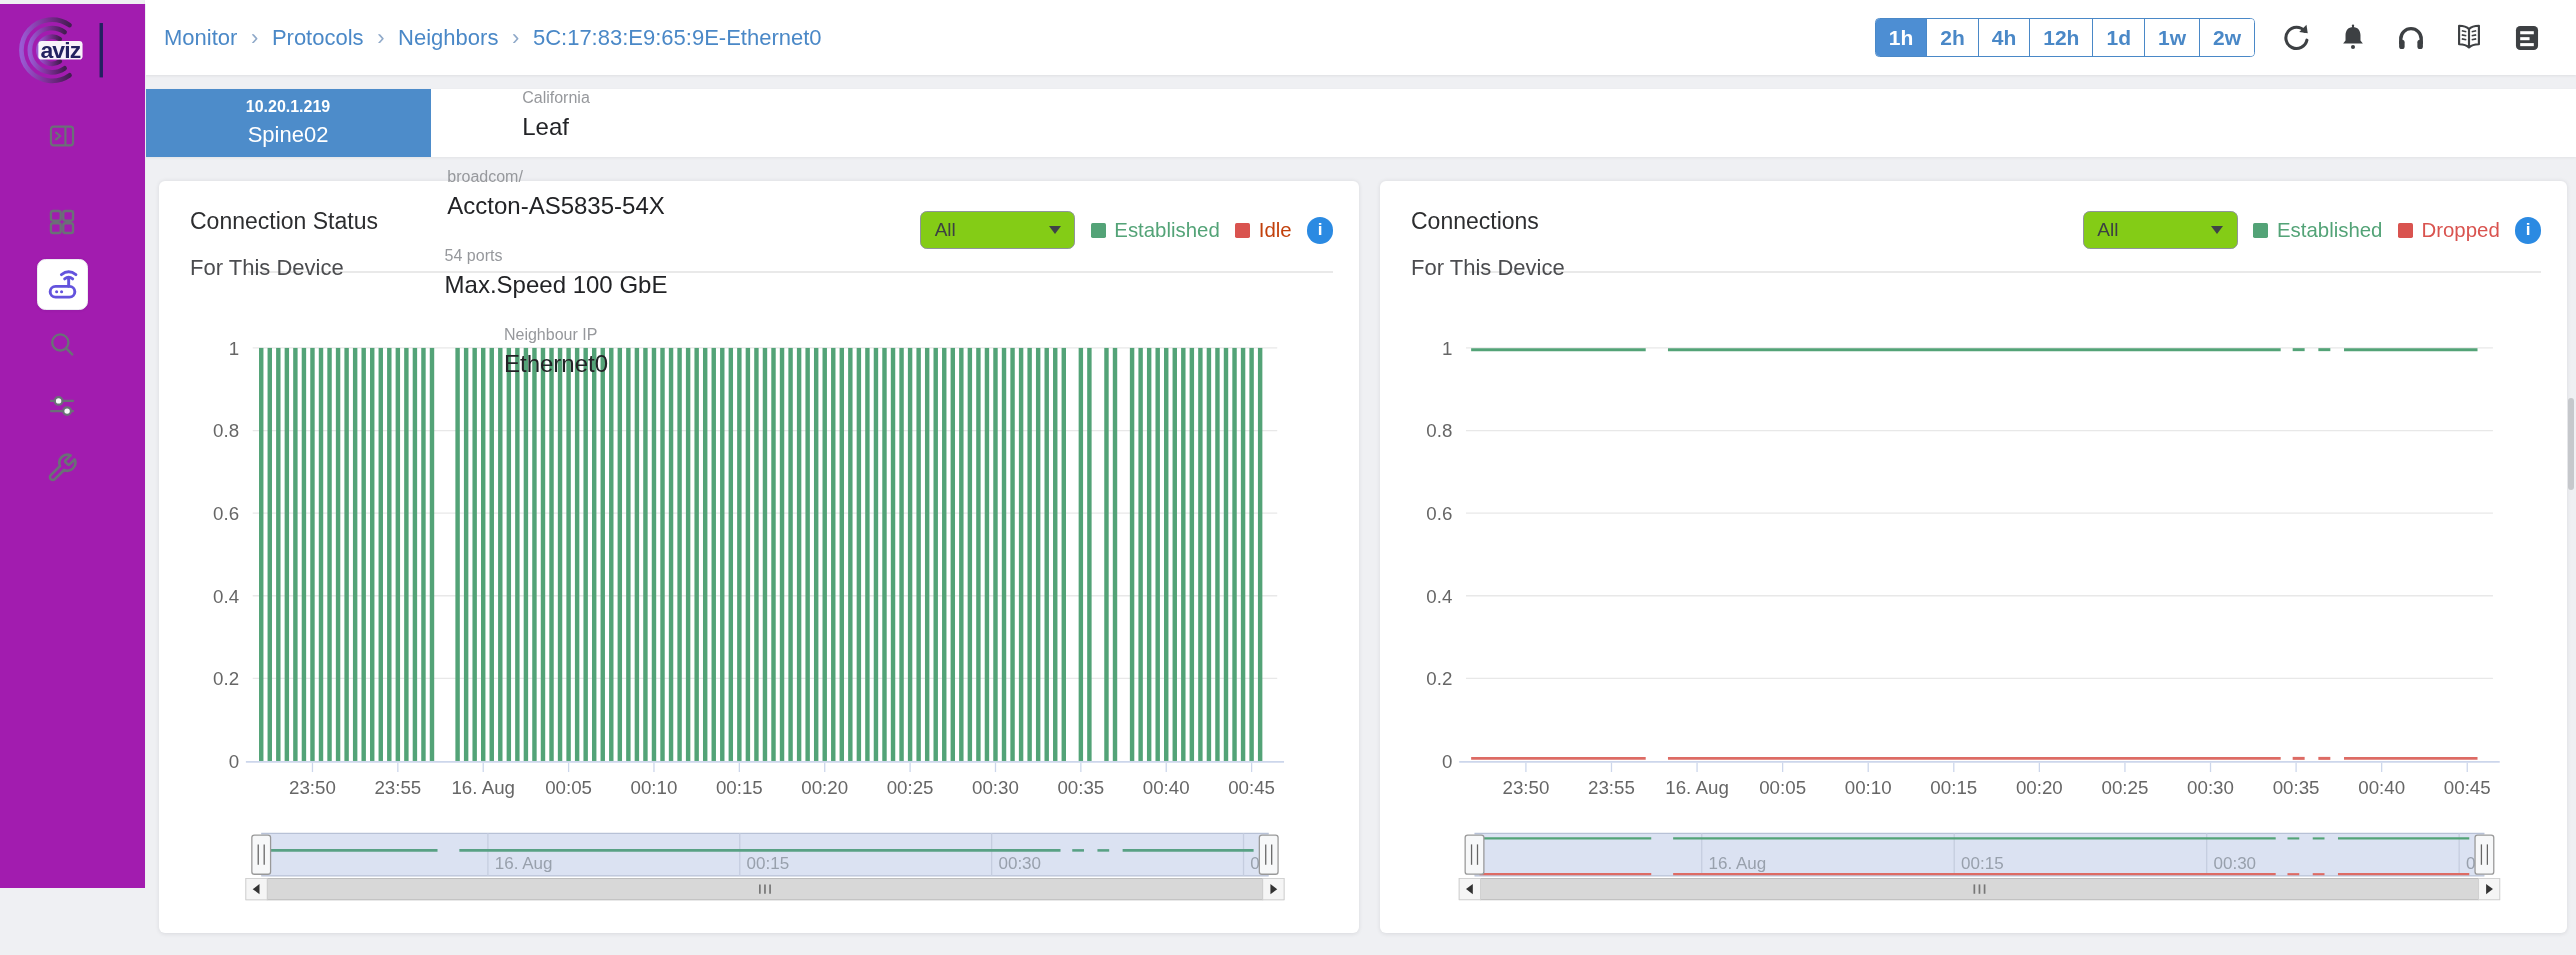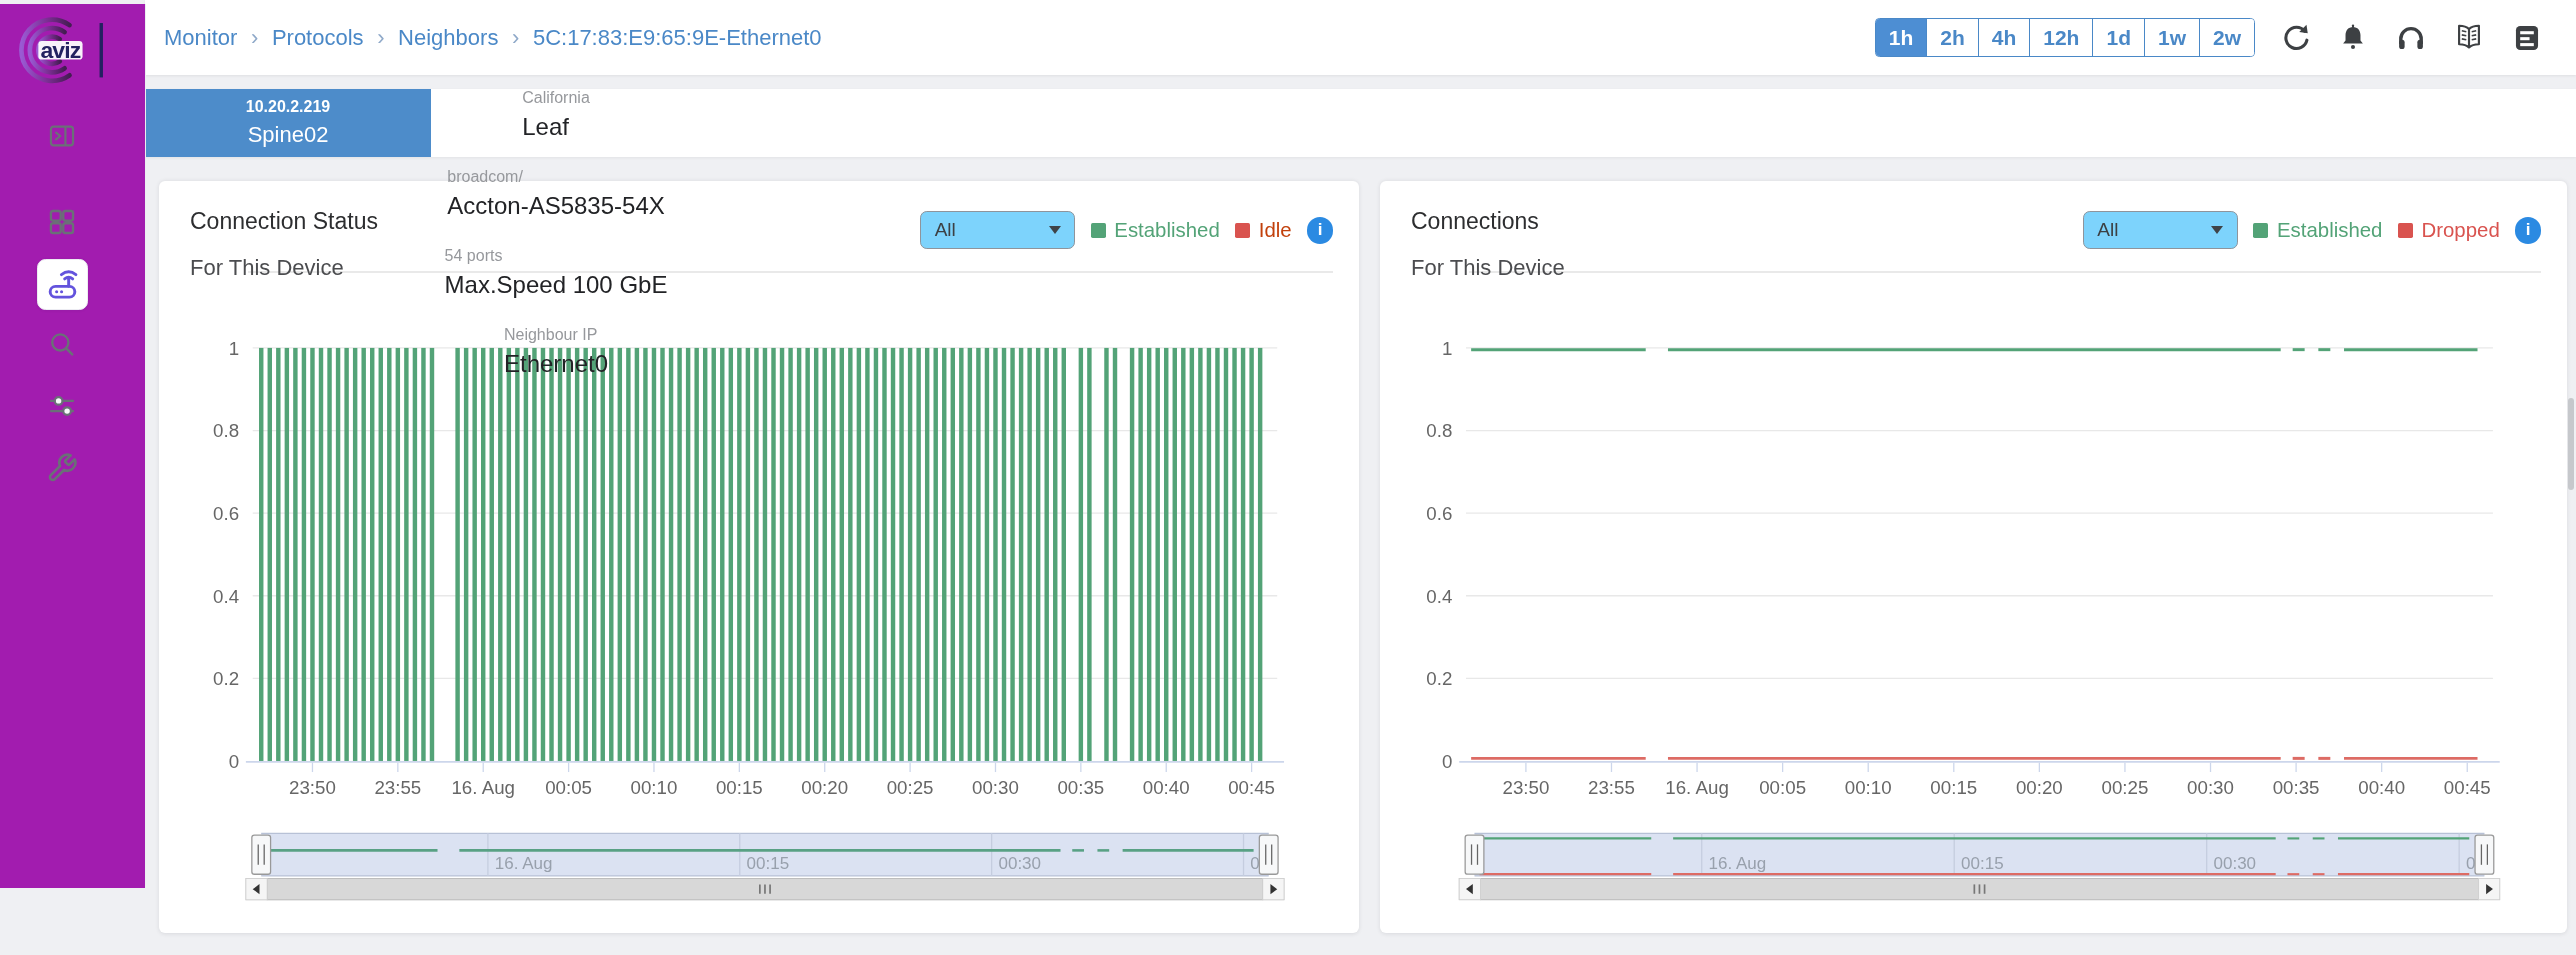--- a/index.html
+++ b/index.html
@@ -42,21 +42,21 @@
   .card{position:absolute;top:181px;height:752px;background:#fff;border-radius:6px;
         box-shadow:0 0.9px 4.3px rgba(32,33,36,.10);}
   #card0{left:159px;width:1200px;}
   #card1{left:1380px;width:1187px;}
   .card-header{position:absolute;left:0;top:0;right:0;display:flex;align-items:flex-start;
                padding:27px 25.6px 0 31px;z-index:2;}
   .chart-title{font-size:23px;color:#2d2e30;font-weight:500;}
   .chart-subtitle{font-size:22px;color:#4b4c4f;margin-top:20px;}
   .header-controls{margin-left:auto;display:flex;align-items:center;gap:15.3px;margin-top:3.4px;}
   .dropdown{width:126px;height:36px;border:1.7px solid #8f949b;border-radius:6.8px;display:flex;
-            align-items:center;padding:0 13.6px;cursor:pointer;background:#7dd3fc;text-align:right;}
+            align-items:center;padding:0 13.6px;cursor:pointer;background:#84cc16;text-align:right;}
   .dropdown-value{font-size:19px;color:#3c4043;}
   .caret{margin-left:auto;width:0;height:0;border-left:6.8px solid transparent;
          border-right:6.8px solid transparent;border-top:8.5px solid #3f4347;}
   .legend-item{display:flex;align-items:center;gap:8.5px;}
   .legend-swatch{width:15.3px;height:15.3px;border-radius:1.7px;}
   .legend-label{font-size:20.4px;}
   .info-icon{width:26.4px;height:26.4px;border-radius:50%;background:#2b8ae2;color:#fff;display:flex;
              align-items:center;justify-content:center;font-size:17px;font-weight:bold;cursor:pointer;}
   .card-divider{position:absolute;top:90px;left:89px;right:25.6px;height:1.7px;background:#e9e9e9;}
   .chart-area{position:absolute;inset:0;}
@@ -208,21 +208,21 @@
         <rect x="12" y="12" width="16" height="3.6" fill="#fff"></rect>
         <rect x="12" y="19" width="11" height="3.6" fill="#fff"></rect>
         <rect x="12" y="26" width="16" height="3.6" fill="#fff"></rect>
       </svg>
     </div>
   </div>
 </div>
 
 <div class="devicebar">
   <div class="dev-box">
-    <div class="dev-ip">10.20.2.219</div>
+    <div class="dev-ip">10.20.1.219</div>
     <div class="dev-name">Spine02</div>
   </div>
   <div class="dev-cols">
     <div class="dev-col">
       <span class="dev-label">California</span>
       <span class="dev-value">Leaf</span>
     </div>
     <div class="dev-col">
       <span class="dev-label">broadcom/</span>
       <span class="dev-value">Accton-AS5835-54X</span>

